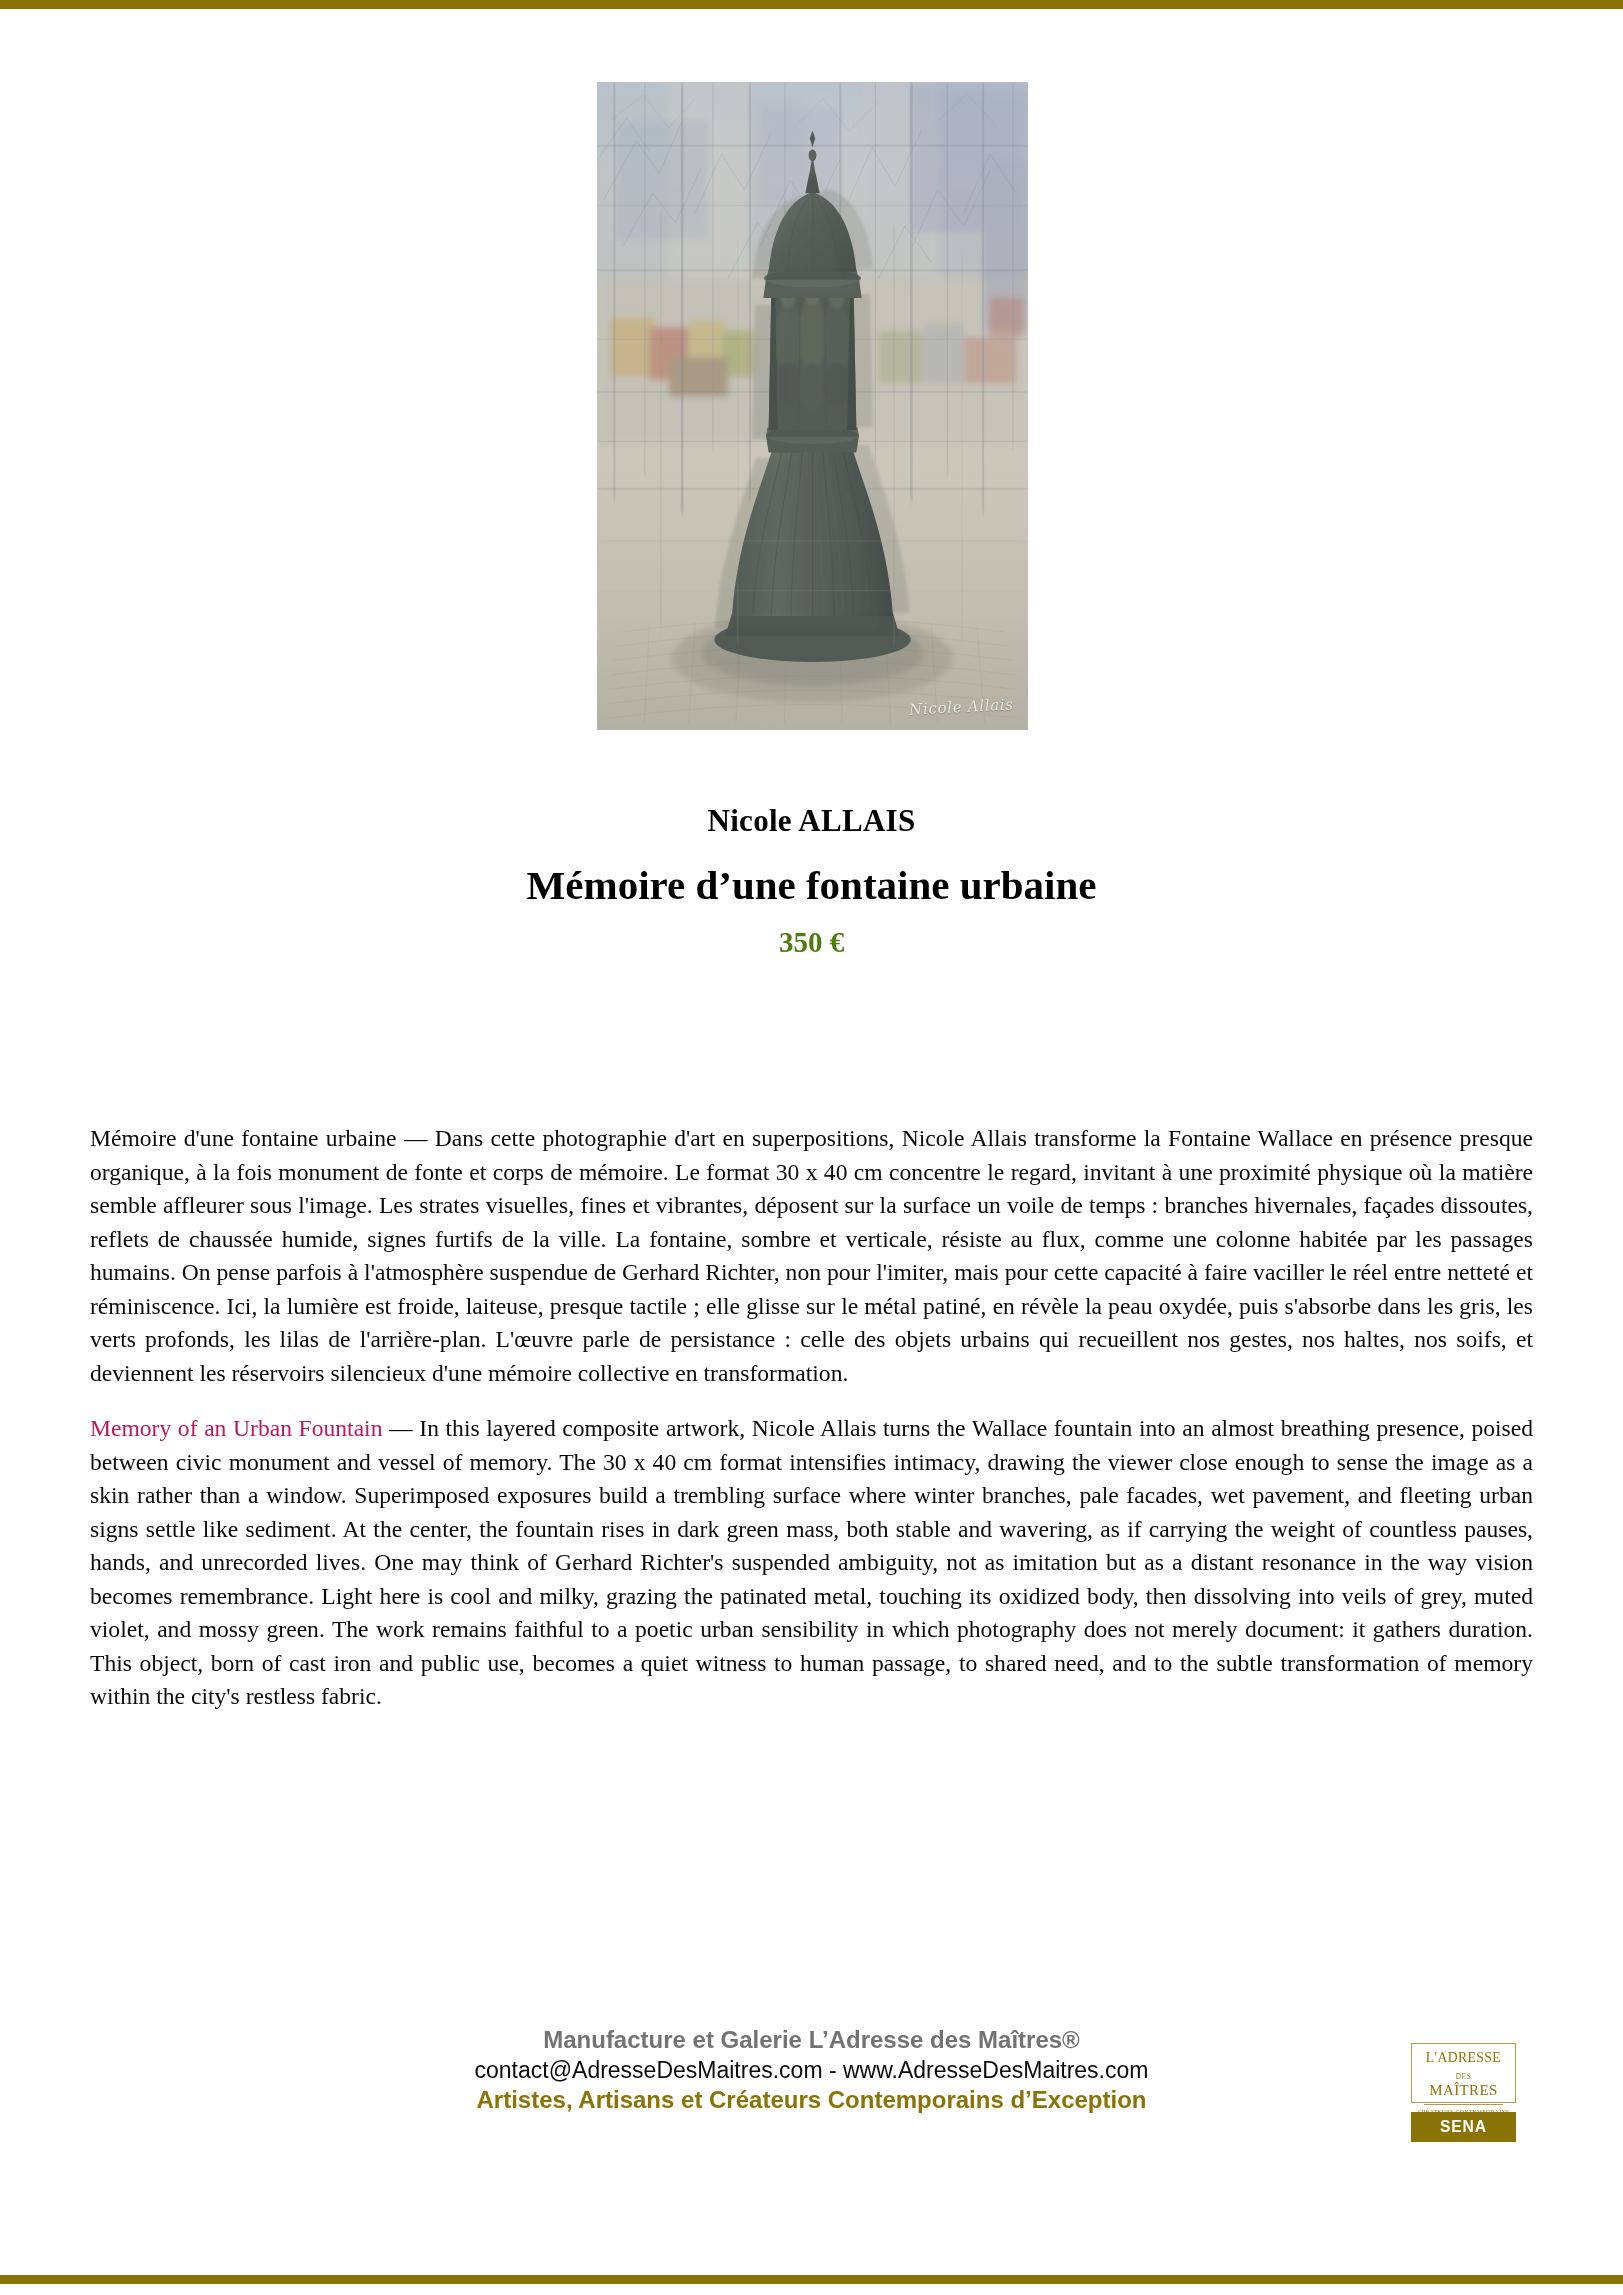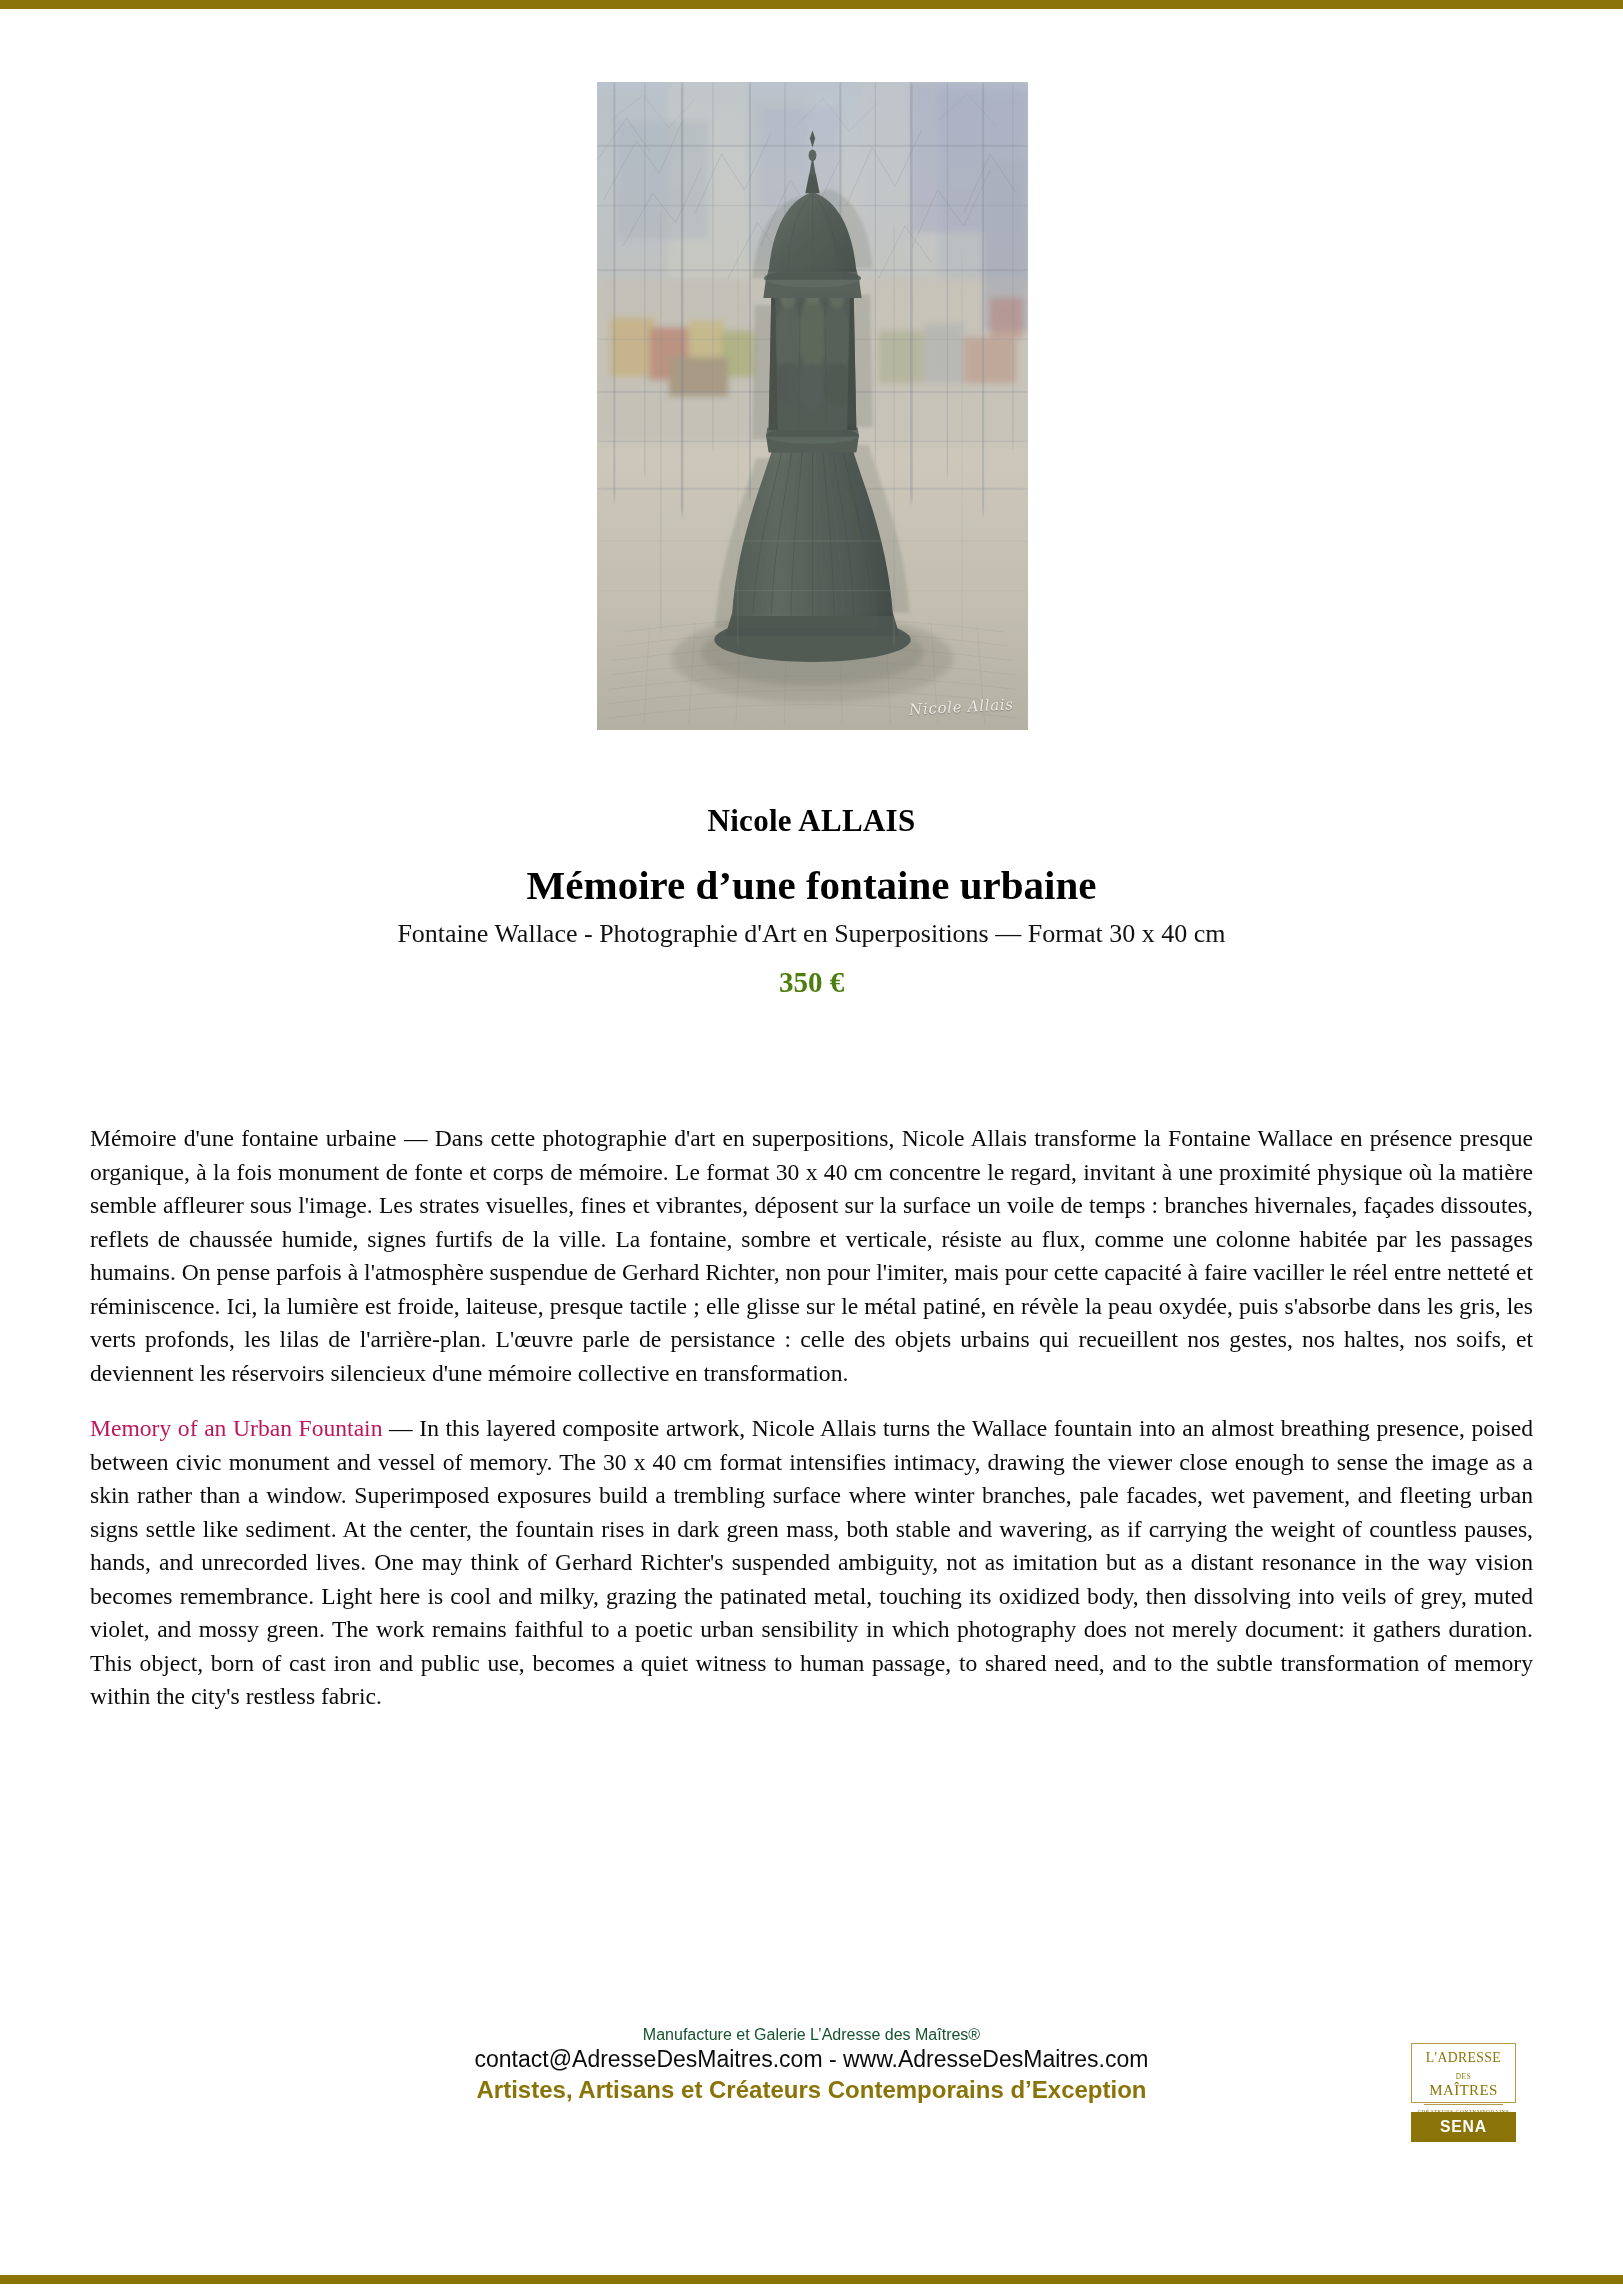--- a/index.html
+++ b/index.html
@@ -123,23 +123,23 @@
   .footer {
     position: absolute;
     left: 0;
     top: 2025px;
     width: 1623px;
     text-align: center;
     font-family: "Liberation Sans", "DejaVu Sans", sans-serif;
   }
   .footer-line { line-height: 1.28; white-space: nowrap; }
   .footer-line.l1 {
-    font-weight: normal;
-    font-size: 16px;
-    color: #14532d;
+    font-weight: bold;
+    font-size: 24px;
+    color: #737373;
   }
   .footer-line.l2 {
     font-size: 23px;
     color: #0b0b0b;
   }
   .footer-line.l3 {
     font-weight: bold;
     font-size: 24px;
     color: #8a7408;
   }
@@ -451,21 +451,20 @@
       <rect x="0" y="776" width="658" height="2" fill="#a2a89e"></rect>
     </g>
   </svg>
 
   <div class="artwork-signature">Nicole Allais</div>
 </div>
 
 <div class="title-block">
   <div class="artist-name">Nicole ALLAIS</div>
   <div class="artwork-title">Mémoire d’une fontaine urbaine</div>
-  <div class="artwork-subtitle">Fontaine Wallace - Photographie d'Art en Superpositions — Format 30 x 40 cm</div>
   <div class="artwork-price">350 €</div>
 </div>
 
 <div class="description">
   <p class="para"><span class="lead-fr">Mémoire d'une fontaine urbaine</span><span> — Dans cette photographie d'art en superpositions, Nicole Allais transforme la Fontaine Wallace en présence presque organique, à la fois monument de fonte et corps de mémoire. Le format 30 x 40 cm concentre le regard, invitant à une proximité physique où la matière semble affleurer sous l'image. Les strates visuelles, fines et vibrantes, déposent sur la surface un voile de temps : branches hivernales, façades dissoutes, reflets de chaussée humide, signes furtifs de la ville. La fontaine, sombre et verticale, résiste au flux, comme une colonne habitée par les passages humains. On pense parfois à l'atmosphère suspendue de Gerhard Richter, non pour l'imiter, mais pour cette capacité à faire vaciller le réel entre netteté et réminiscence. Ici, la lumière est froide, laiteuse, presque tactile ; elle glisse sur le métal patiné, en révèle la peau oxydée, puis s'absorbe dans les gris, les verts profonds, les lilas de l'arrière-plan. L'œuvre parle de persistance : celle des objets urbains qui recueillent nos gestes, nos haltes, nos soifs, et deviennent les réservoirs silencieux d'une mémoire collective en transformation.</span></p>
 
   <p class="para"><span class="lead-en">Memory of an Urban Fountain</span><span> — In this layered composite artwork, Nicole Allais turns the Wallace fountain into an almost breathing presence, poised between civic monument and vessel of memory. The 30 x 40 cm format intensifies intimacy, drawing the viewer close enough to sense the image as a skin rather than a window. Superimposed exposures build a trembling surface where winter branches, pale facades, wet pavement, and fleeting urban signs settle like sediment. At the center, the fountain rises in dark green mass, both stable and wavering, as if carrying the weight of countless pauses, hands, and unrecorded lives. One may think of Gerhard Richter's suspended ambiguity, not as imitation but as a distant resonance in the way vision becomes remembrance. Light here is cool and milky, grazing the patinated metal, touching its oxidized body, then dissolving into veils of grey, muted violet, and mossy green. The work remains faithful to a poetic urban sensibility in which photography does not merely document: it gathers duration. This object, born of cast iron and public use, becomes a quiet witness to human passage, to shared need, and to the subtle transformation of memory within the city's restless fabric.</span></p>
 </div>
 
 <div class="footer">

